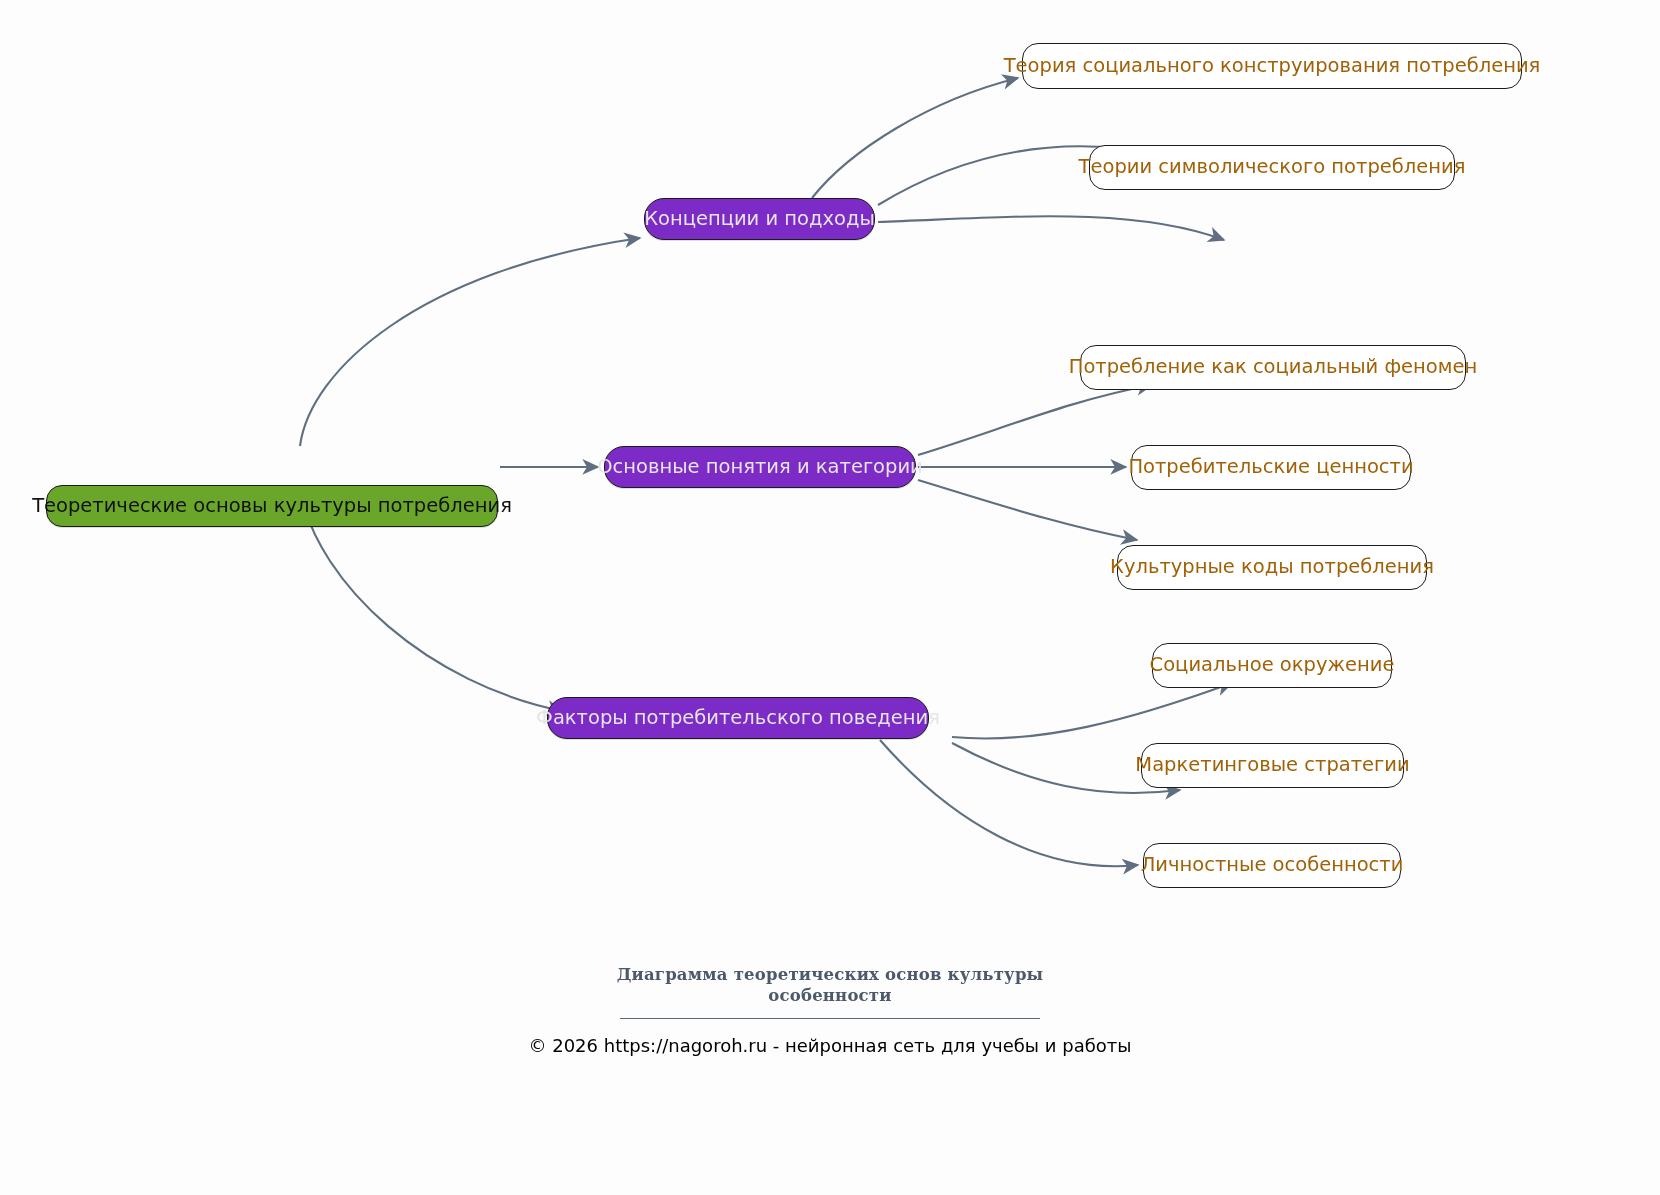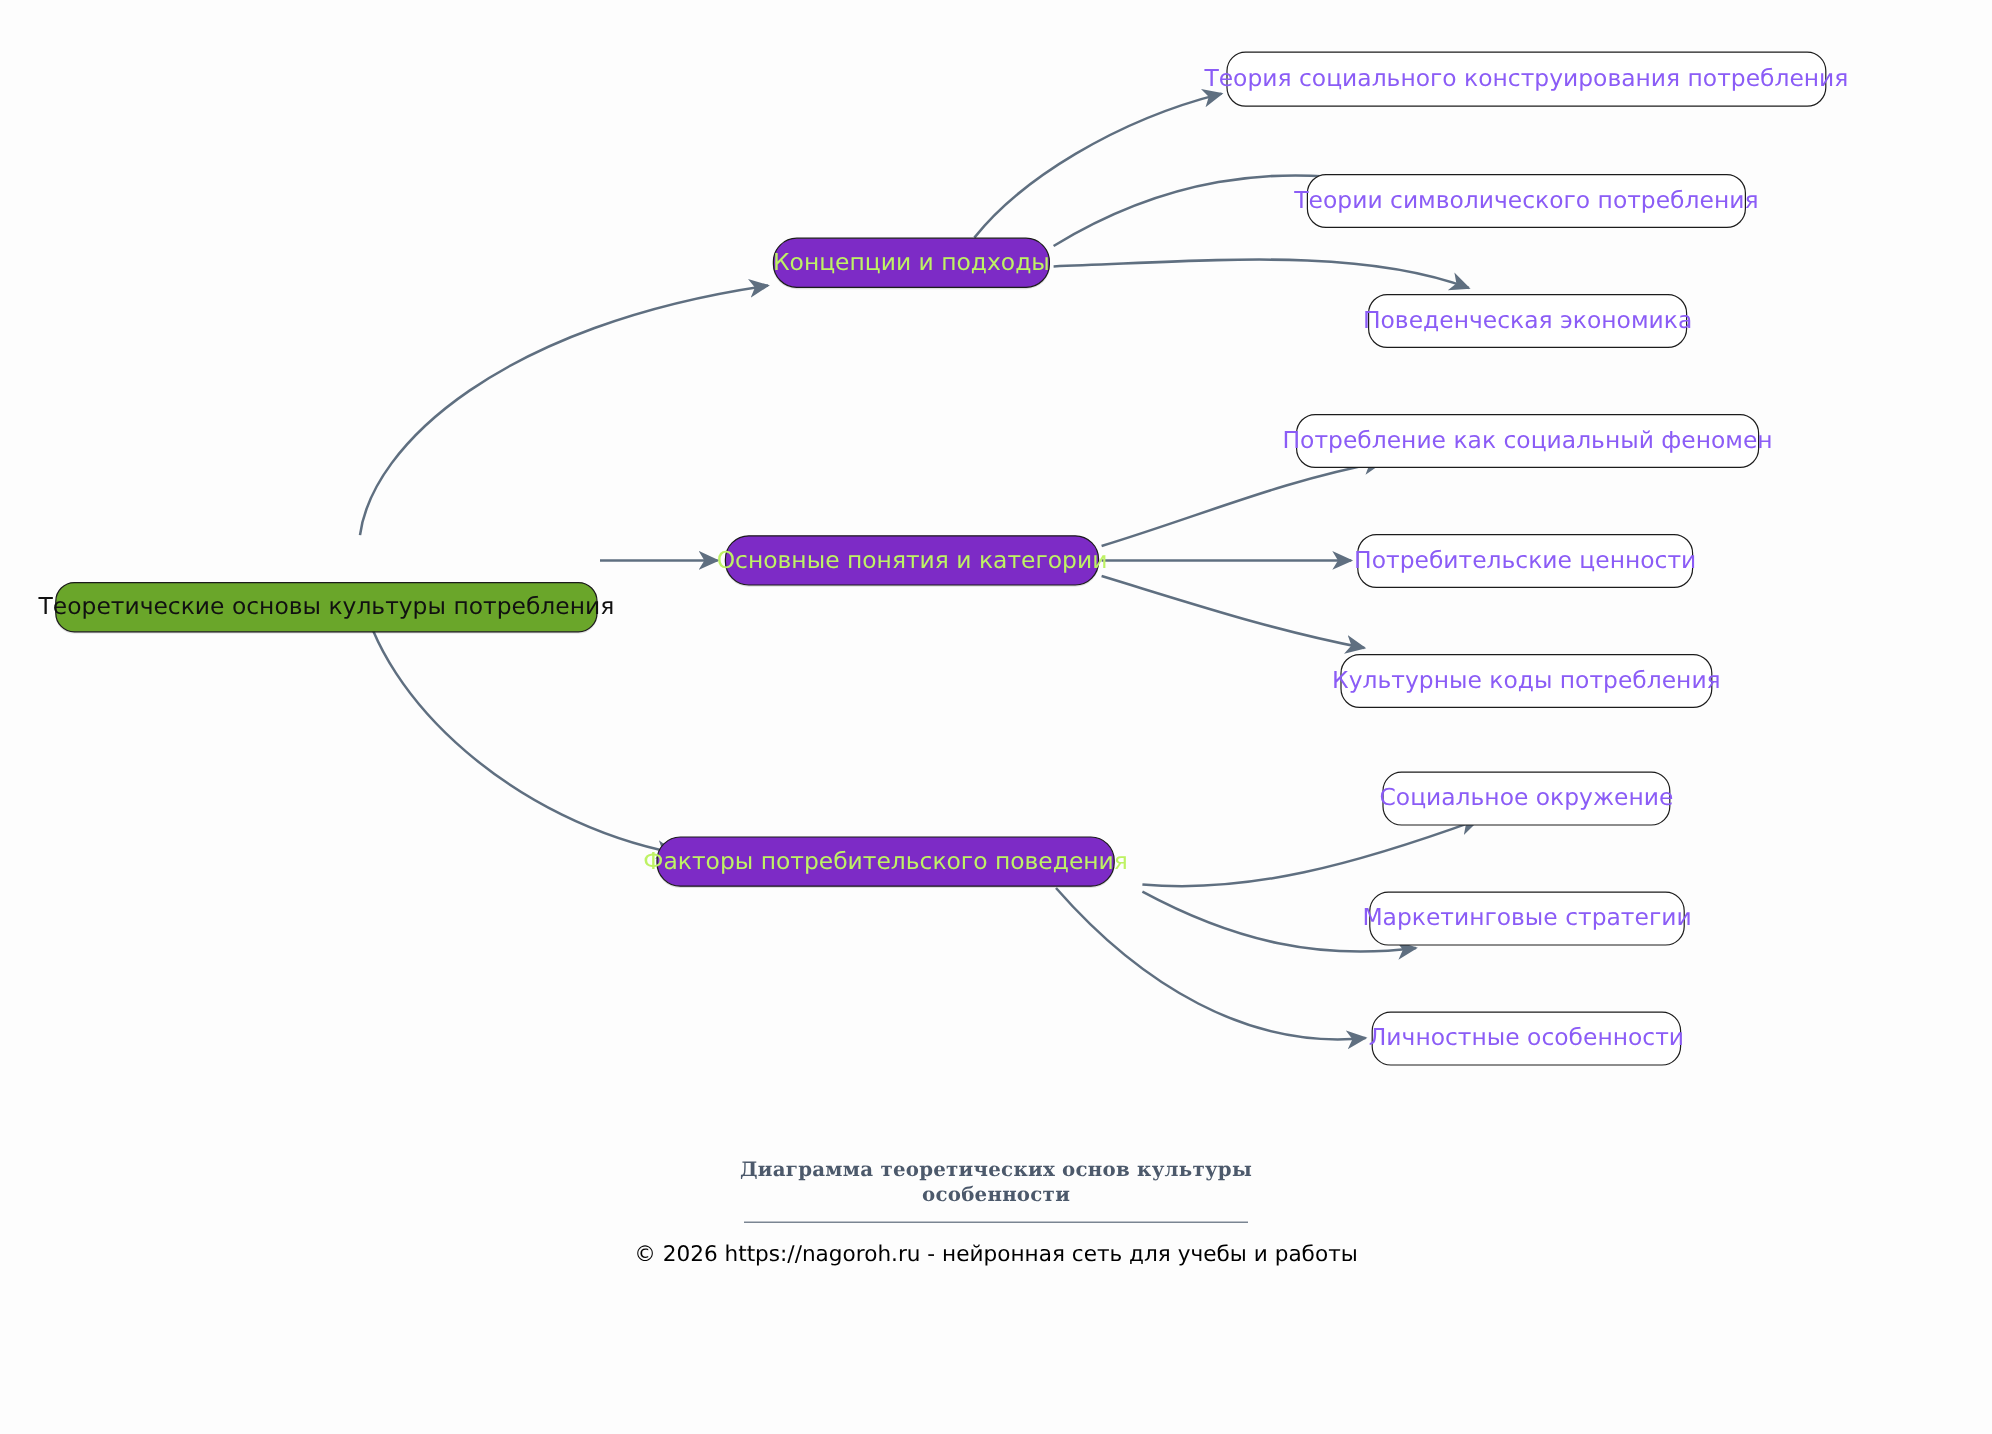--- a/index.html
+++ b/index.html
@@ -39,29 +39,29 @@
     border: 1.6px solid #1b1b1b;
     color: #111111;
     font-size: 19.5px;
     border-radius: 16px;
     box-shadow: 0 1px 0 rgba(0,0,0,0.12);
     margin-top: 39px;
   }
   .node-branch {
     background: #7d2bc6;
     border: 1.6px solid #1b1b1b;
-    color: #bef264;
+    color: #e5e5e5;
     font-size: 19.5px;
     border-radius: 20px;
     box-shadow: 0 1px 0 rgba(0,0,0,0.12);
   }
   .node-leaf {
     background: #ffffff;
     border: 1.7px solid #1c1c1c;
-    color: #8b5cf6;
+    color: #a16207;
     font-size: 19.5px;
     border-radius: 16px;
   }
   .node-label {
     display: block;
     padding: 0 4px;
   }
   #footer {
     position: absolute;
     left: 0;
@@ -129,23 +129,20 @@
   </div>
 
   <div class="node node-leaf" style="left:1022px; top:43px; width:500px; height:46px;">
     <span class="node-label">Теория социального конструирования потребления</span>
   </div>
 
   <div class="node node-leaf" style="left:1089px; top:145px; width:366px; height:45px;">
     <span class="node-label">Теории символического потребления</span>
   </div>
 
-  <div class="node node-leaf" style="left:1140px; top:245px; width:266px; height:45px;">
-    <span class="node-label">Поведенческая экономика</span>
-  </div>
 
   <div class="node node-branch" style="left:604px; top:446px; width:312px; height:42px;">
     <span class="node-label">Основные понятия и категории</span>
   </div>
 
   <div class="node node-leaf" style="left:1080px; top:345px; width:386px; height:45px;">
     <span class="node-label">Потребление как социальный феномен</span>
   </div>
 
   <div class="node node-leaf" style="left:1131px; top:445px; width:280px; height:45px;">

